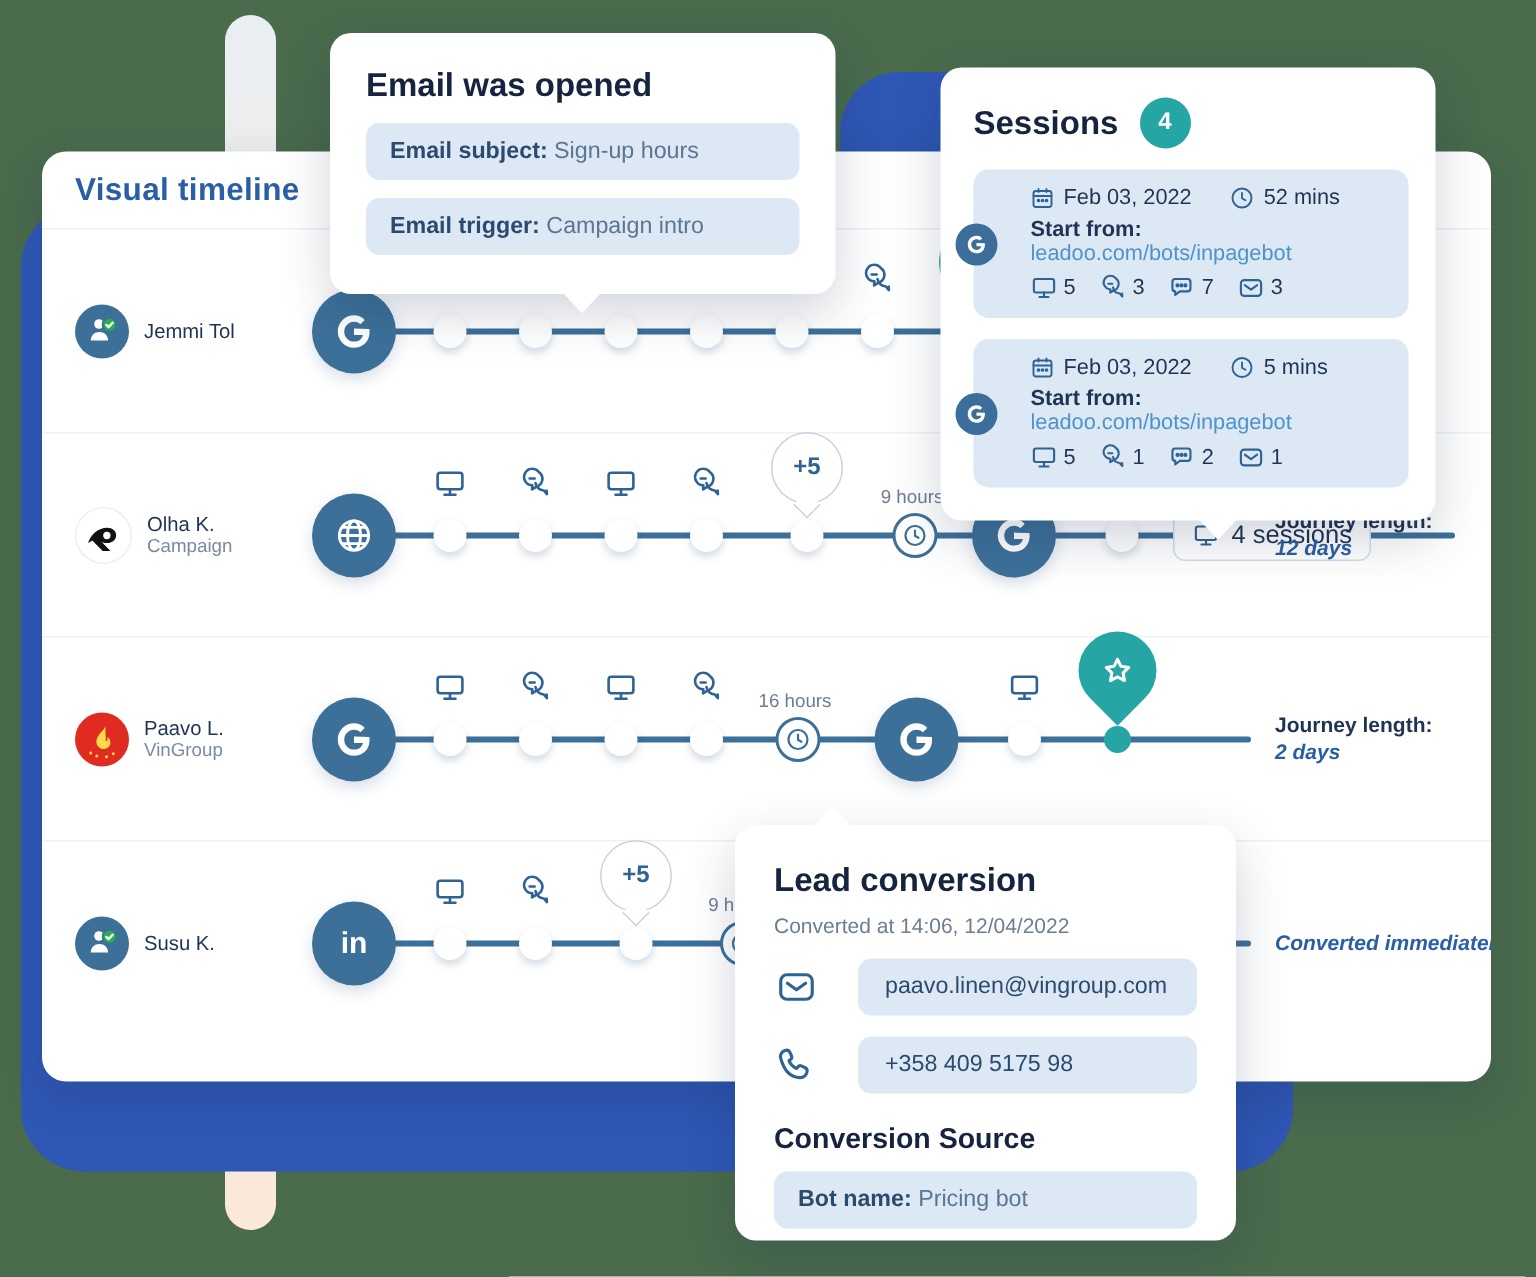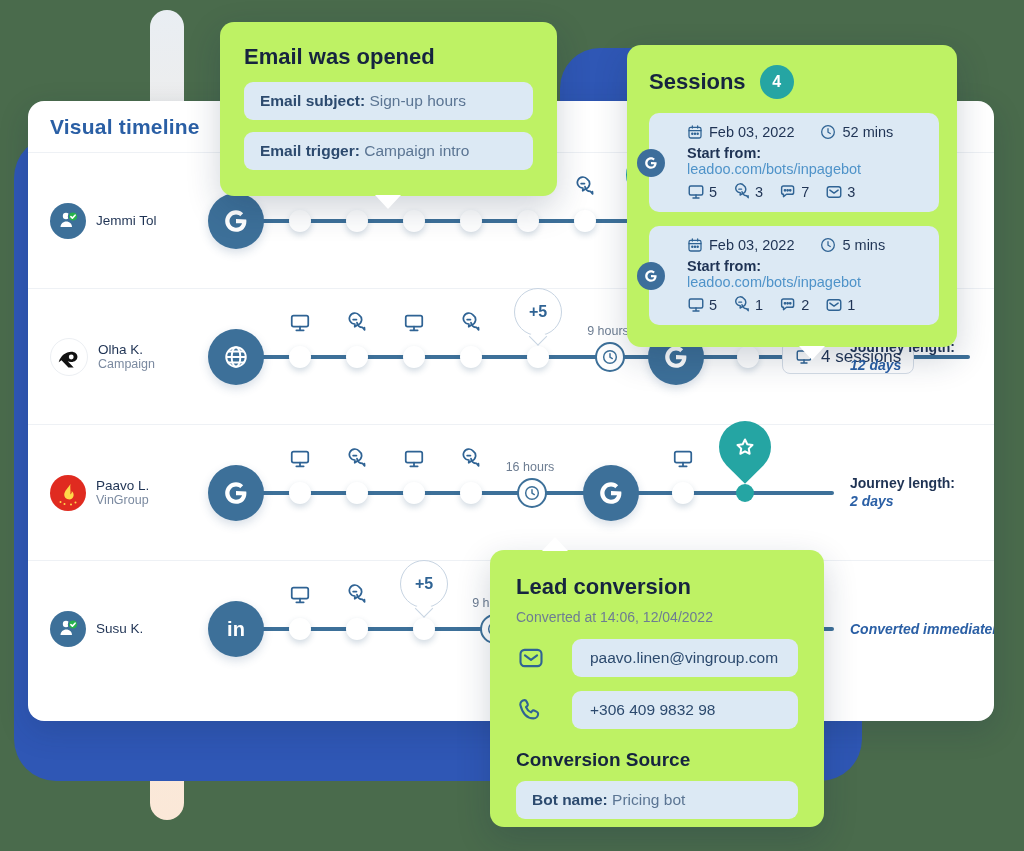--- a/index.html
+++ b/index.html
@@ -134,21 +134,21 @@
   .journey{
     position:absolute;right:24px;top:50%;transform:translateY(-50%);
     text-align:left;line-height:1.35;width:120px;
   }
   .journey .j-label{font-size:14px;font-weight:bold;color:#1f3354;white-space:nowrap;}
   .journey .j-value{font-size:14px;font-weight:bold;font-style:italic;color:#2a5fa5;}
   .journey.conv .j-label{font-size:14px;font-weight:bold;font-style:italic;color:#2a5fa5;}
 
   
   .pop{
-    position:absolute;background:#bef264;border-radius:14px;
+    position:absolute;background:#ffffff;border-radius:14px;
     box-shadow:0 12px 34px rgba(20,40,70,.20);
     box-sizing:border-box;
   }
   .pop-arrow{
     position:absolute;width:0;height:0;
     border-left:13px solid transparent;border-right:13px solid transparent;
   }
   .pop-arrow.down{border-top:14px solid #fff;bottom:-13px;}
   .pop-arrow.up{border-bottom:14px solid #fff;top:-13px;}
 
@@ -723,21 +723,21 @@
       </span>
       <span class="lf-value">paavo.linen@vingroup.com</span>
     </div>
 
     <div class="lead-field">
       <span class="lf-icon">
         <svg width="28" height="28" viewBox="0 0 24 24" fill="none" stroke="currentColor" stroke-width="1.8" stroke-linecap="round" stroke-linejoin="round">
             <path d="M6.5 3.5c1 0 1.4.5 1.8 1.4l.9 2c.3.7.1 1.3-.5 1.8l-1 .8c.8 2 2.4 3.6 4.4 4.5l.8-1c.5-.6 1.1-.8 1.8-.5l2 .9c.9.4 1.4.8 1.4 1.8 0 2.2-1.8 4-4 4C8.6 19.2 4.8 15.4 2.8 7.5c0-2.2 1.6-4 3.7-4z"></path>
           </svg>
       </span>
-      <span class="lf-value">+306 409 9832 98</span>
+      <span class="lf-value">+358 409 5175 98</span>
     </div>
 
     <div class="lead-h2">Conversion Source</div>
     <div class="lead-pill">
       <b>Bot name:</b>
       <span>Pricing bot</span>
     </div>
   </div>
 
 </div>

